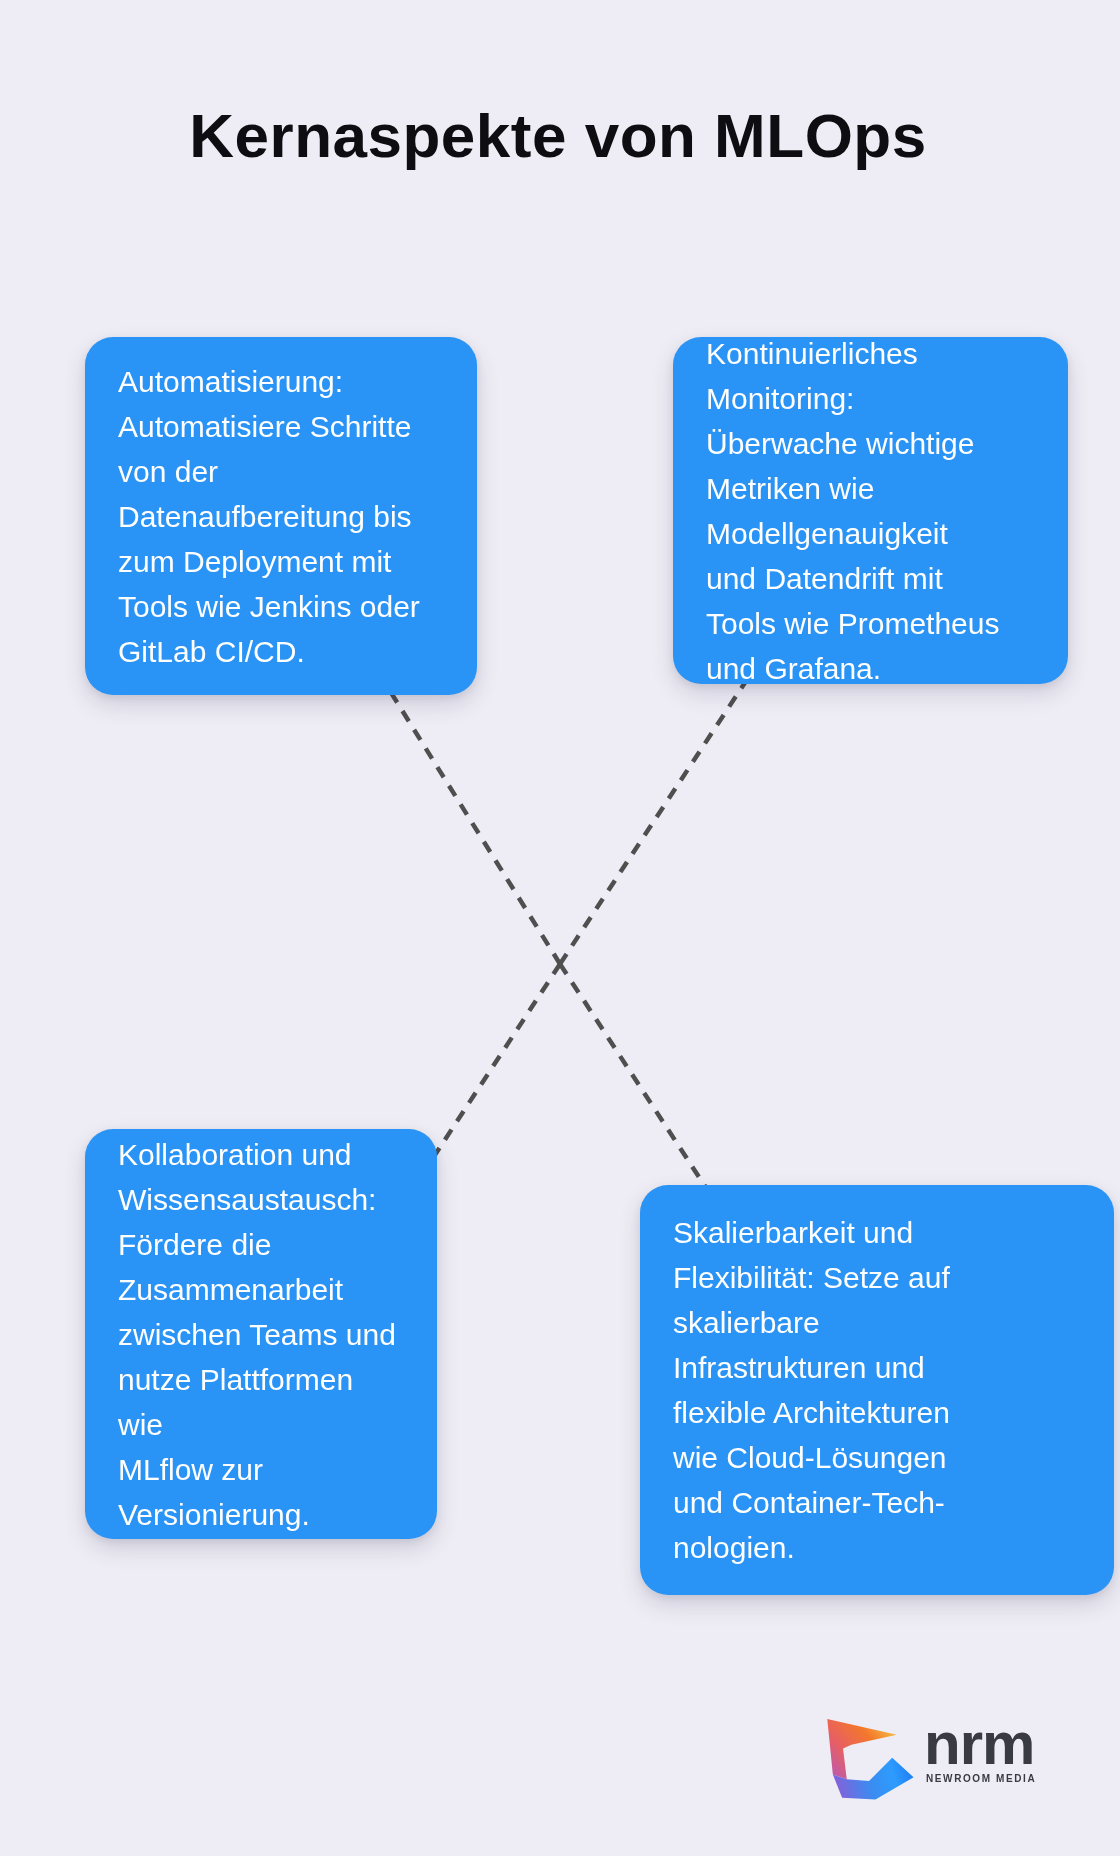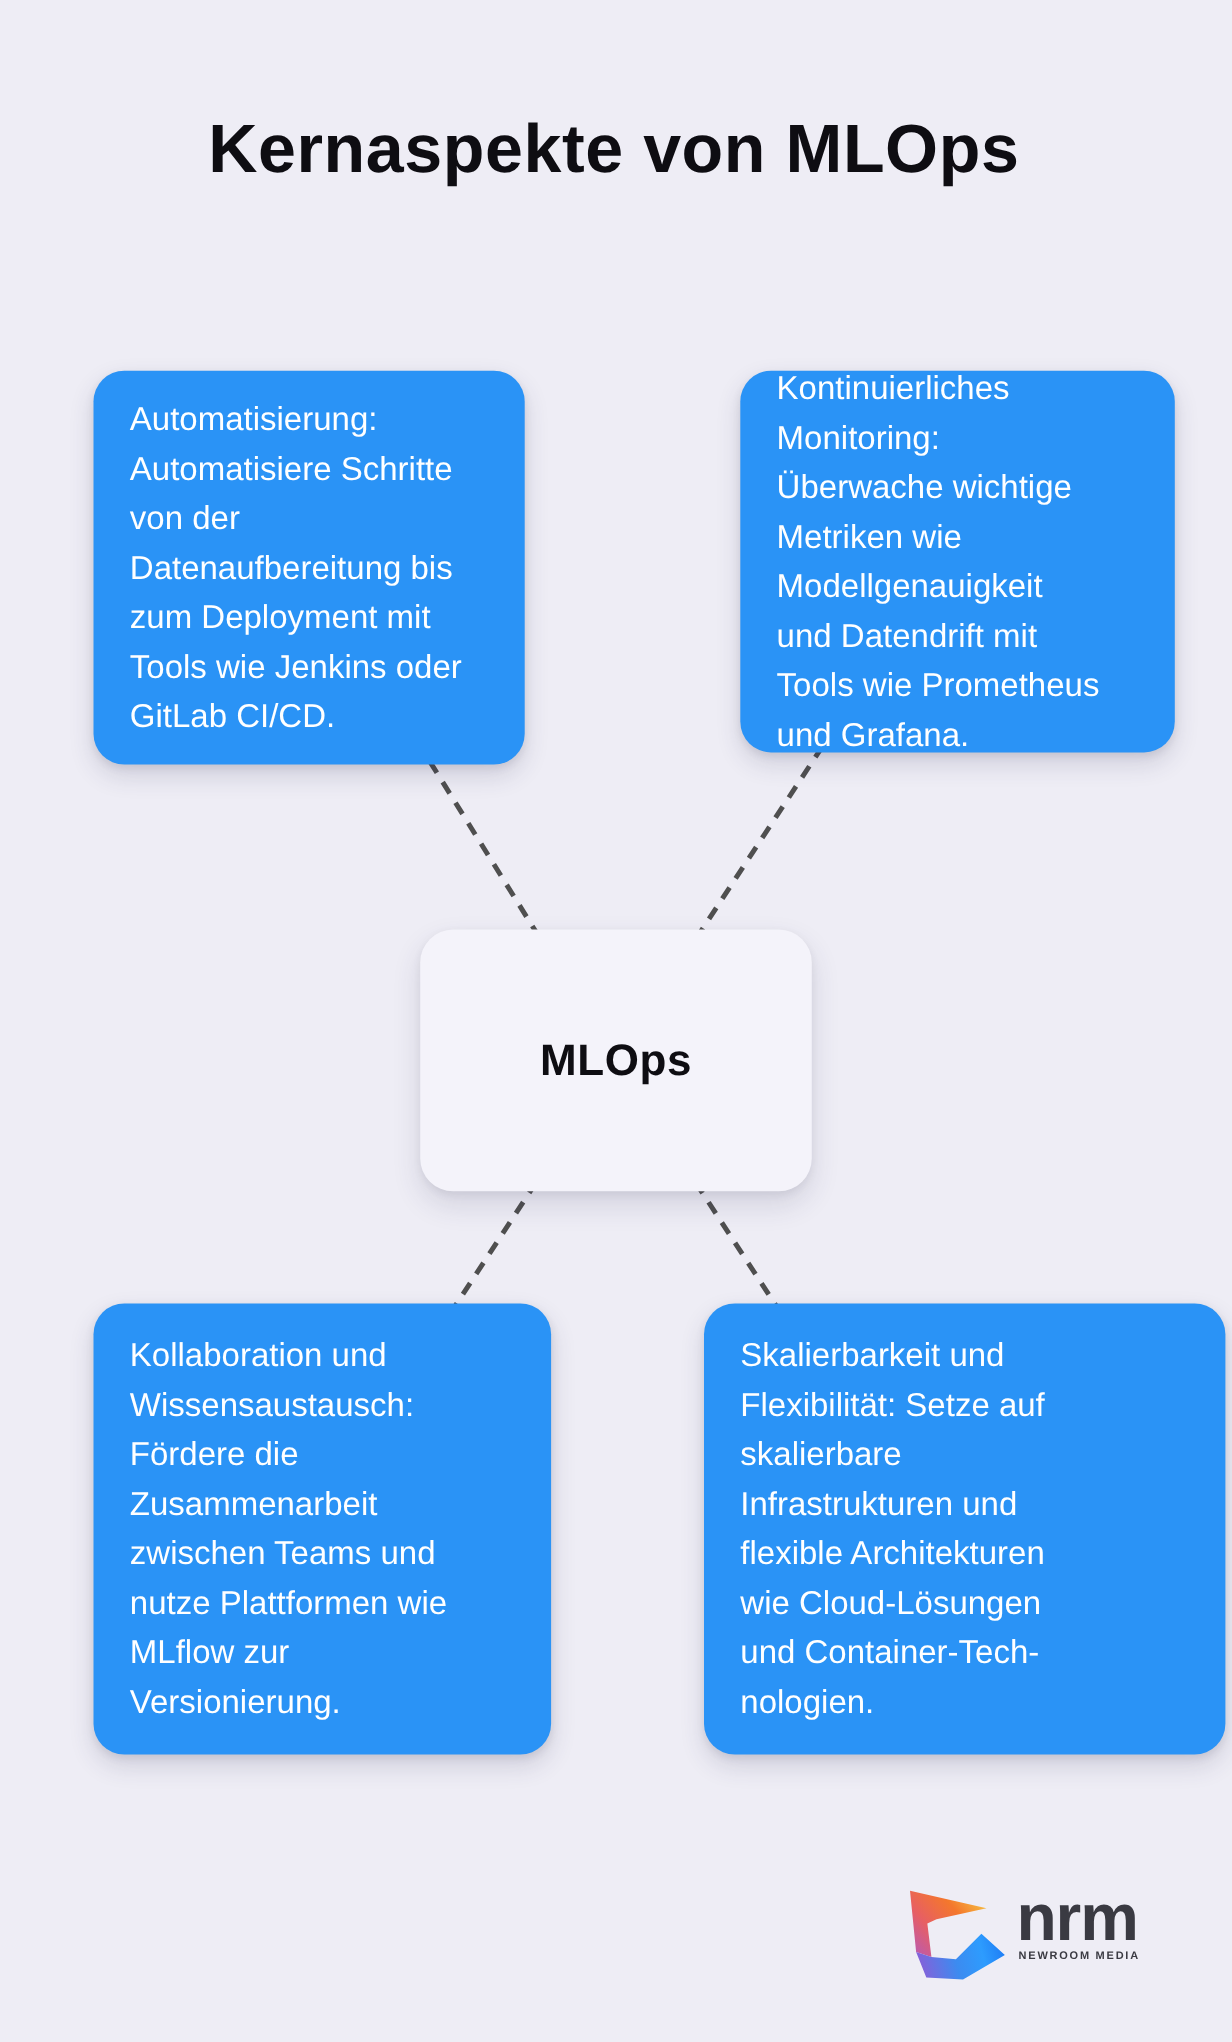--- a/index.html
+++ b/index.html
@@ -51,21 +51,21 @@
     box-shadow:0 10px 22px rgba(50,50,93,0.16), 0 3px 8px rgba(0,0,0,0.08);
   }
   .node p{
     font-size:30px;
     line-height:45px;
     white-space:pre-line;
     font-weight:400;
   }
   .node-tl{left:85px;top:337px;width:392px;height:358px;}
   .node-tr{left:640px;top:337px;width:395px;height:347px;margin-left:33px;}
-  .node-bl{left:85px;top:1185px;width:416px;height:410px;}
+  .node-bl{left:85px;top:1129px;width:352px;height:410px;}
   .node-br{left:640px;top:1185px;width:474px;height:410px;}
   .center-node{
     position:absolute;
     z-index:1;
     left:382px;top:845px;width:356px;height:238px;
     background:var(--center-bg);
     border-radius:30px;
     display:flex;align-items:center;justify-content:center;
     box-shadow:0 12px 26px rgba(50,50,93,0.14), 0 3px 8px rgba(0,0,0,0.06);
   }
@@ -154,23 +154,20 @@
     <p>Skalierbarkeit und
 Flexibilität: Setze auf
 skalierbare
 Infrastrukturen und
 flexible Architekturen
 wie Cloud-Lösungen
 und Container-Tech-
 nologien.</p>
   </section>
 
-  <div class="center-node">
-    <span>MLOps</span>
-  </div>
 
   <footer class="logo">
     <svg class="logo-icon" width="102" height="104" viewBox="0 0 110 110" aria-hidden="true">
       <defs>
         <linearGradient id="gradWarm" gradientUnits="userSpaceOnUse" x1="85" y1="25" x2="12" y2="88">
           <stop offset="0" stop-color="#F6C544"></stop>
           <stop offset="0.3" stop-color="#F4772C"></stop>
           <stop offset="0.62" stop-color="#E75F63"></stop>
           <stop offset="0.85" stop-color="#C45BA0"></stop>
           <stop offset="1" stop-color="#8E5BD6"></stop>

